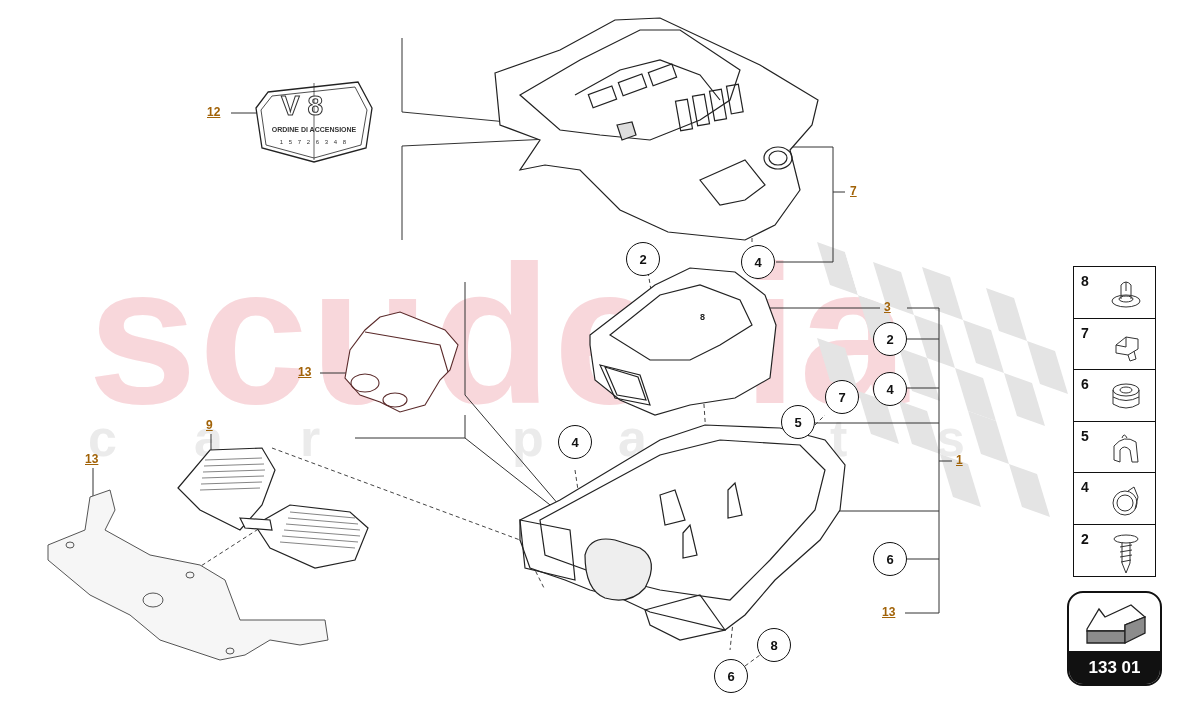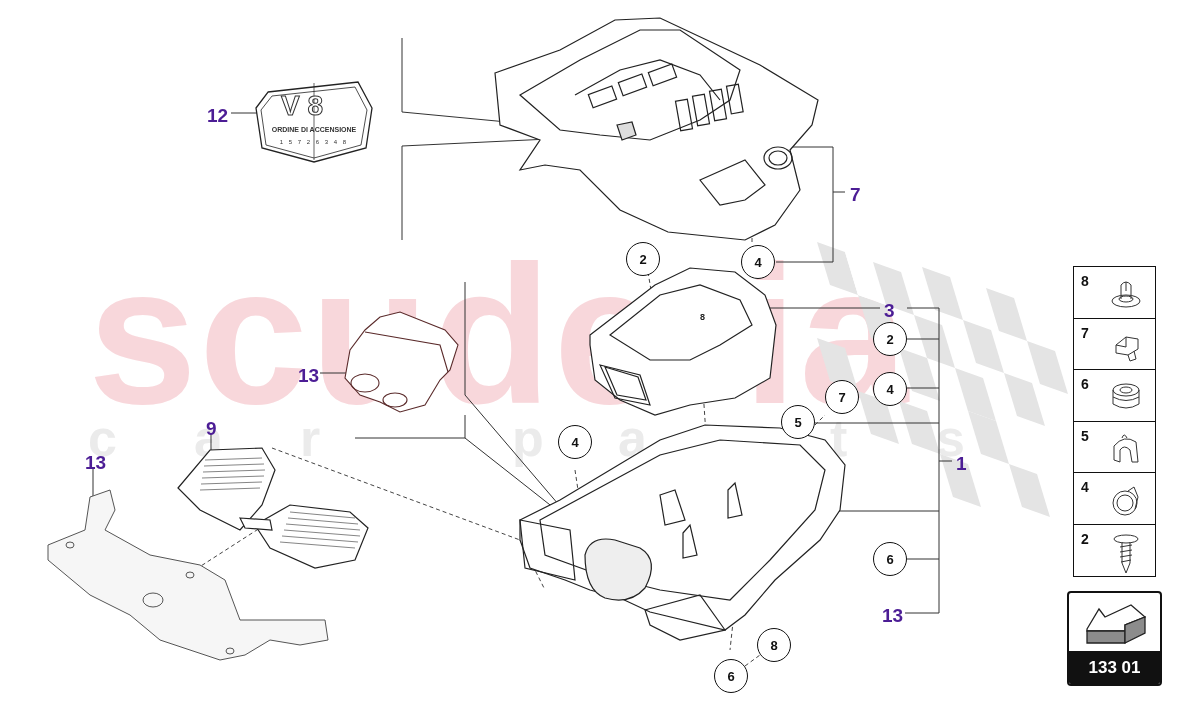--- a/index.html
+++ b/index.html
@@ -1,28 +1,28 @@
 <!DOCTYPE html>
 <html><head>
 <meta charset="utf-8">
 <style>
   html, body { margin: 0; padding: 0; background: #ffffff; }
   body { width: 1188px; height: 707px; position: relative; overflow: hidden; font-family: "Liberation Sans", sans-serif; }
   .canvas { position: absolute; left: 0; top: 0; width: 1188px; height: 707px; }
   .wm-big { position: absolute; left: 88px; top: 238px; font-family: "Liberation Sans", sans-serif; font-weight: bold; font-size: 196px; letter-spacing: 2px; color: #f8d7db; line-height: 1; white-space: nowrap; }
   .wm-small { position: absolute; left: 88px; top: 412px; font-family: "Liberation Sans", sans-serif; font-weight: bold; font-size: 52px; color: #ebebeb; line-height: 1; white-space: nowrap; }
   .wm-small span { display: inline-block; width: 106px; }
-  .callout-num { position: absolute; font-weight: bold; font-size: 19px; color: #4c1d95; line-height: 1; }
+  .callout-num { position: absolute; font-weight: bold; font-size: 12px; color: #a16207; line-height: 1; text-decoration: underline; }
   .circ { position: absolute; width: 34px; height: 34px; border: 1.5px solid #111; border-radius: 50%; background: #fff; box-sizing: border-box; display: flex; align-items: center; justify-content: center; font-weight: bold; font-size: 13px; color: #111; }
   .legend { position: absolute; left: 1073px; top: 266px; width: 83px; border: 1.5px solid #111; box-sizing: border-box; background: #fff; }
   .legend .cell { height: 51.5px; border-bottom: 1.5px solid #111; position: relative; box-sizing: border-box; }
   .legend .cell:last-child { border-bottom: none; }
   .legend .cell .num { position: absolute; left: 7px; top: 6px; font-weight: bold; font-size: 14px; color: #111; }
   .legend .cell svg { position: absolute; left: 30px; top: 6px; }
-  .ref { position: absolute; left: 1067px; top: 591px; width: 95px; height: 95px; border: 2px solid #111; border-radius: 4px; overflow: hidden; box-sizing: border-box; background: #fff; }
+  .ref { position: absolute; left: 1067px; top: 591px; width: 95px; height: 95px; border: 2px solid #111; border-radius: 16px; overflow: hidden; box-sizing: border-box; background: #fff; }
   .ref .arrow { position: absolute; left: 0; top: 0; width: 91px; height: 58px; }
   .ref .label { position: absolute; left: 0; bottom: 0; width: 91px; height: 33px; background: #111; color: #fff; font-weight: bold; font-size: 17px; display: flex; align-items: center; justify-content: center; }
 </style>
 </head>
 <body>
 
 <div class="canvas">
 
   <div class="wm-big">scuderia</div>
   <div class="wm-small">

